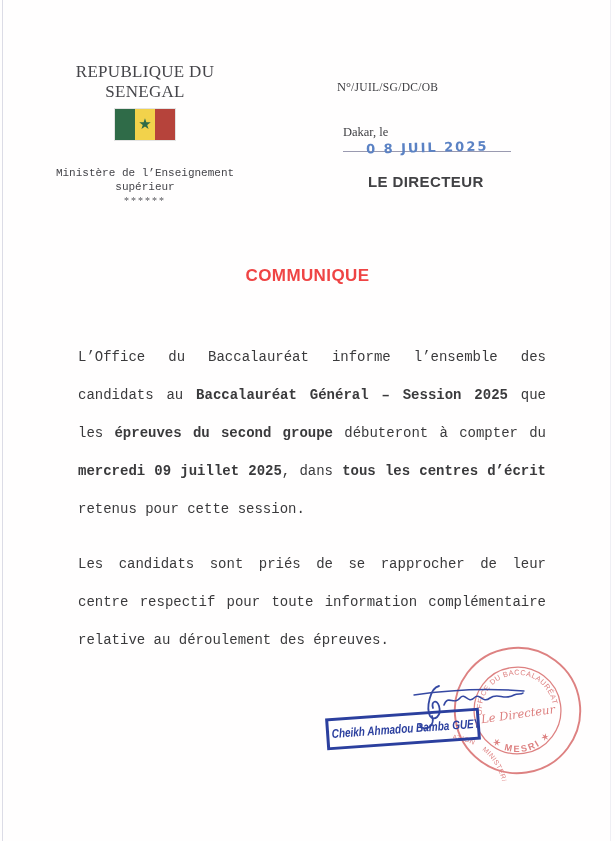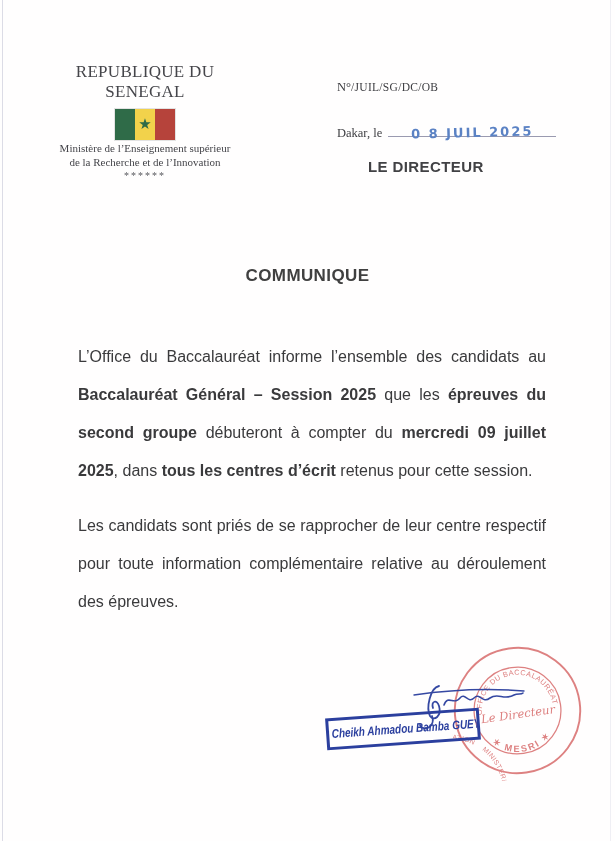--- a/index.html
+++ b/index.html
@@ -9,46 +9,46 @@
   .edge.r{background:#efeff4;}
 
   
   .hdr-left{position:absolute;left:52px;top:62px;width:186px;text-align:center;}
   .republic{font-size:17px;letter-spacing:.3px;color:#45454a;}
   .flag{width:60px;height:31px;margin:7px auto 0;display:flex;position:relative;box-shadow:0 0 0 1px #e3e3e3;}
   .flag .band{flex:1;height:100%;}
   .flag .star{position:absolute;left:0;right:0;top:49%;transform:translateY(-50%);
               text-align:center;font-size:15px;line-height:0;}
   .motto{font-size:11.5px;margin-top:7px;color:#45454a;}
-  .ministry{font-size:11px;line-height:14px;margin-top:1px;color:#45454a;}
+  .ministry{font-size:11px;line-height:14px;margin-top:26px;color:#45454a;font-family:Liberation Mono, monospace;}
   .stars{font-size:10px;letter-spacing:2px;margin-top:1px;color:#55555a;}
 
   
   .hdr-right{position:absolute;left:337px;top:80px;width:276px;}
   .ref-line{display:flex;align-items:baseline;font-size:12.5px;color:#3c3c40;}
   .ref-number{font-family:"DejaVu Sans Mono", monospace;font-weight:bold;font-size:18px;
               color:#4a72b8;letter-spacing:4px;border-bottom:1.5px solid #8f8fa6;
               padding:0 6px 1px 3px;margin:0 1px;}
   .ref-suffix{font-size:11.5px;letter-spacing:.3px;}
-  .dakar-line{display:flex;align-items:baseline;margin-top:30px;font-size:12.5px;color:#3c3c40;}
+  .dakar-line{display:flex;align-items:baseline;margin-top:30px;font-size:12.5px;color:#3c3c40;flex-direction:column;}
   .date-zone{display:inline-block;width:168px;margin-left:6px;text-align:center;
              background:linear-gradient(to bottom, transparent 70%, #9a9ab0 70%, #9a9ab0 73%, transparent 73%);}
   .date-stamp{font-family:"DejaVu Sans", sans-serif;font-weight:bold;font-size:13px;
               letter-spacing:2px;color:#5b82c4;display:inline-block;transform:rotate(-1.5deg);}
   .director{margin:17px 0 0 31px;font-family:"Liberation Sans", sans-serif;font-weight:bold;
             font-size:15px;letter-spacing:.4px;color:#414144;}
 
   
   .title{position:absolute;left:0;top:266px;width:100%;text-align:center;
          font-family:"Liberation Sans", sans-serif;font-weight:bold;font-size:17px;
-         letter-spacing:.4px;color:#404040;}
+         letter-spacing:.4px;color:#ef4444;}
 
   
   .body-text{position:absolute;left:78px;top:338px;width:468px;
-             font-family:Liberation Sans, sans-serif;font-size:16px;line-height:38px;
+             font-family:Liberation Mono, monospace;font-size:14px;line-height:38px;
              text-align:justify;color:#3a3a3c;}
   .body-text p{margin:0;}
   .body-text p + p{margin-top:17px;}
   .b{font-weight:bold;}
 
   
   .seal{position:absolute;left:450px;top:643px;width:135px;height:135px;transform:rotate(-8deg);}
   .signature{position:absolute;left:408px;top:678px;width:125px;height:60px;}
   .name-stamp{position:absolute;left:326px;top:713px;width:148px;height:26px;
               border:3px solid #2b3f9e;transform:rotate(-4deg);display:flex;
@@ -71,21 +71,20 @@
   <div class="hdr-left">
     <div class="republic">REPUBLIQUE DU SENEGAL</div>
     <div class="flag">
       <div class="band" style="background:#2f6b48"></div>
       <div class="band" style="background:#f2d24b"></div>
       <div class="band" style="background:#b6433b"></div>
       <div class="star" style="color:#2f6b48">★</div>
     </div>
     <div class="ministry">
       <div>Ministère de l’Enseignement supérieur</div>
-      <div>de la Recherche et de l’Innovation</div>
     </div>
     <div class="stars">******</div>
   </div>
 
   <div class="hdr-right">
     <div class="ref-line">
       <span>N°</span>
       <span class="ref-suffix">/JUIL/SG/DC/OB</span>
     </div>
     <div class="dakar-line">

